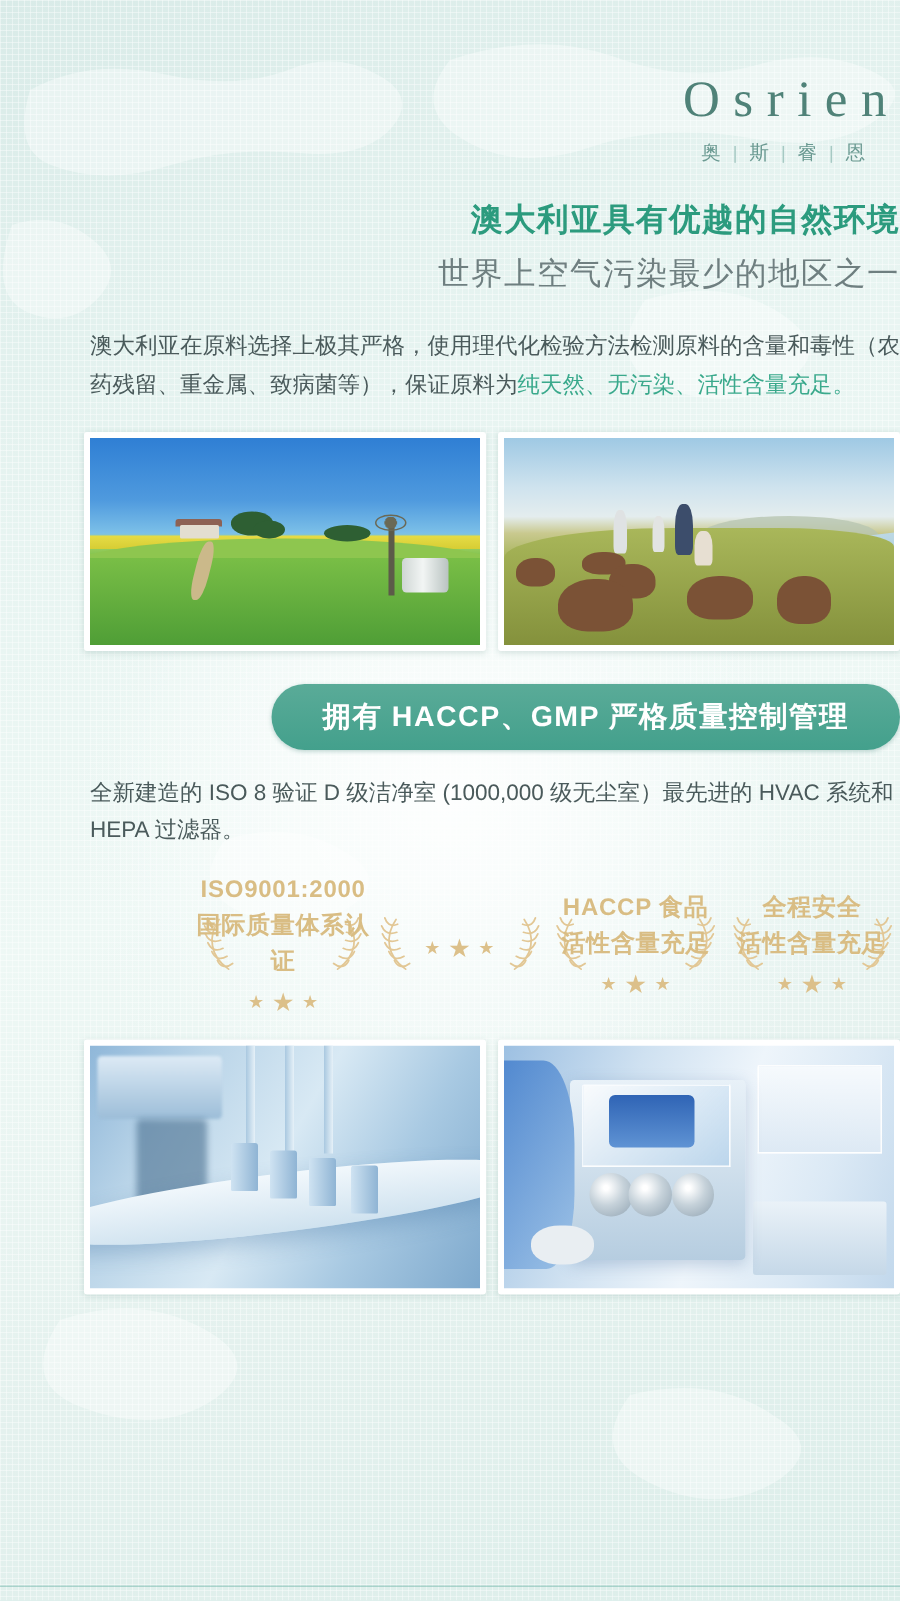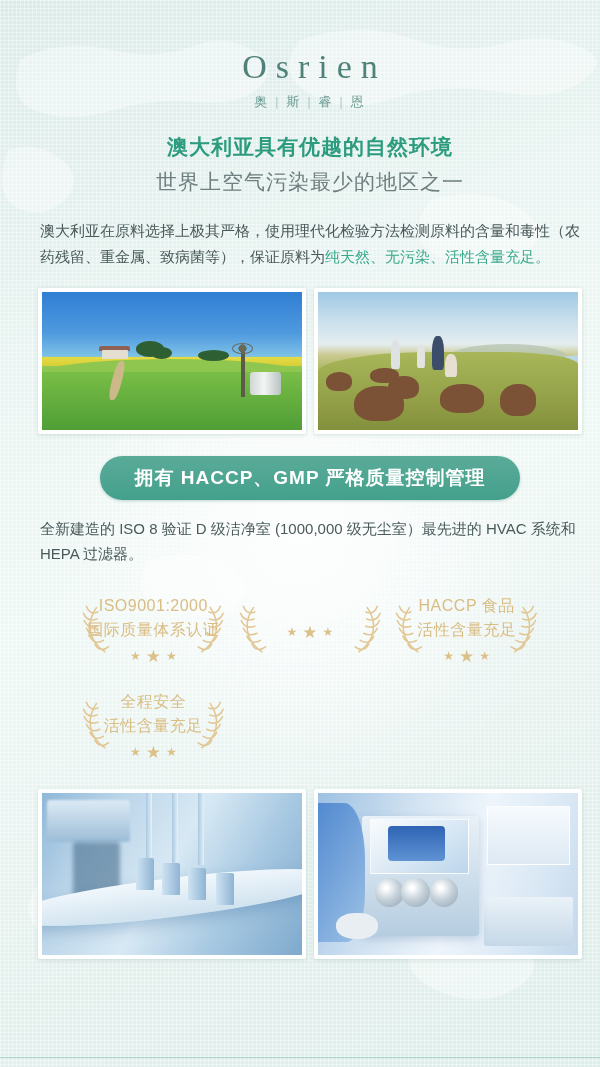--- a/index.html
+++ b/index.html
@@ -37,21 +37,21 @@
     background:radial-gradient(ellipse 55% 30% at 50% 50%, rgba(255,255,255,.85) 0%, rgba(255,255,255,0) 70%);
   }
   #bottom-rule{
     position:absolute; left:0; right:0; bottom:9px; height:1px;
     background:rgba(120,185,175,.55);
   }
 
   
   #page{
     position:absolute; inset:0;
-    display:flex; flex-direction:column; align-items:center;padding-left:20px;
+    display:flex; flex-direction:column; align-items:flex-end;padding-left:20px;
   }
 
   
   .logo-block{ margin-top:50px; text-align:center; }
   .logo-word{
     font-family:"Liberation Serif","DejaVu Serif",serif;
     font-size:34px; letter-spacing:9px; color:#4f8278;
     text-indent:9px; line-height:1;
   }
   .logo-cn{
@@ -275,21 +275,21 @@
 
   
   .para2{
     width:540px; margin-top:16px;
     font-size:15px; line-height:1.72; color:#4a5a5b;
   }
 
   
   .badges{
     width:470px; margin-top:14px;
-    display:grid; grid-template-columns:1fr 1fr 1fr; row-gap:0;
+    display:grid; grid-template-columns:1fr 1fr 1fr 1fr; row-gap:0;font-weight:bold;
   }
   .badge{
     position:relative; height:96px;
     display:flex; flex-direction:column; align-items:center; justify-content:center;
   }
   .badge .wreath{ position:absolute; inset:0; }
   .badge .lines{
     position:relative; z-index:2; text-align:center;
     color:#d9bd84; font-size:16px; line-height:1.5; letter-spacing:.5px;
   }

